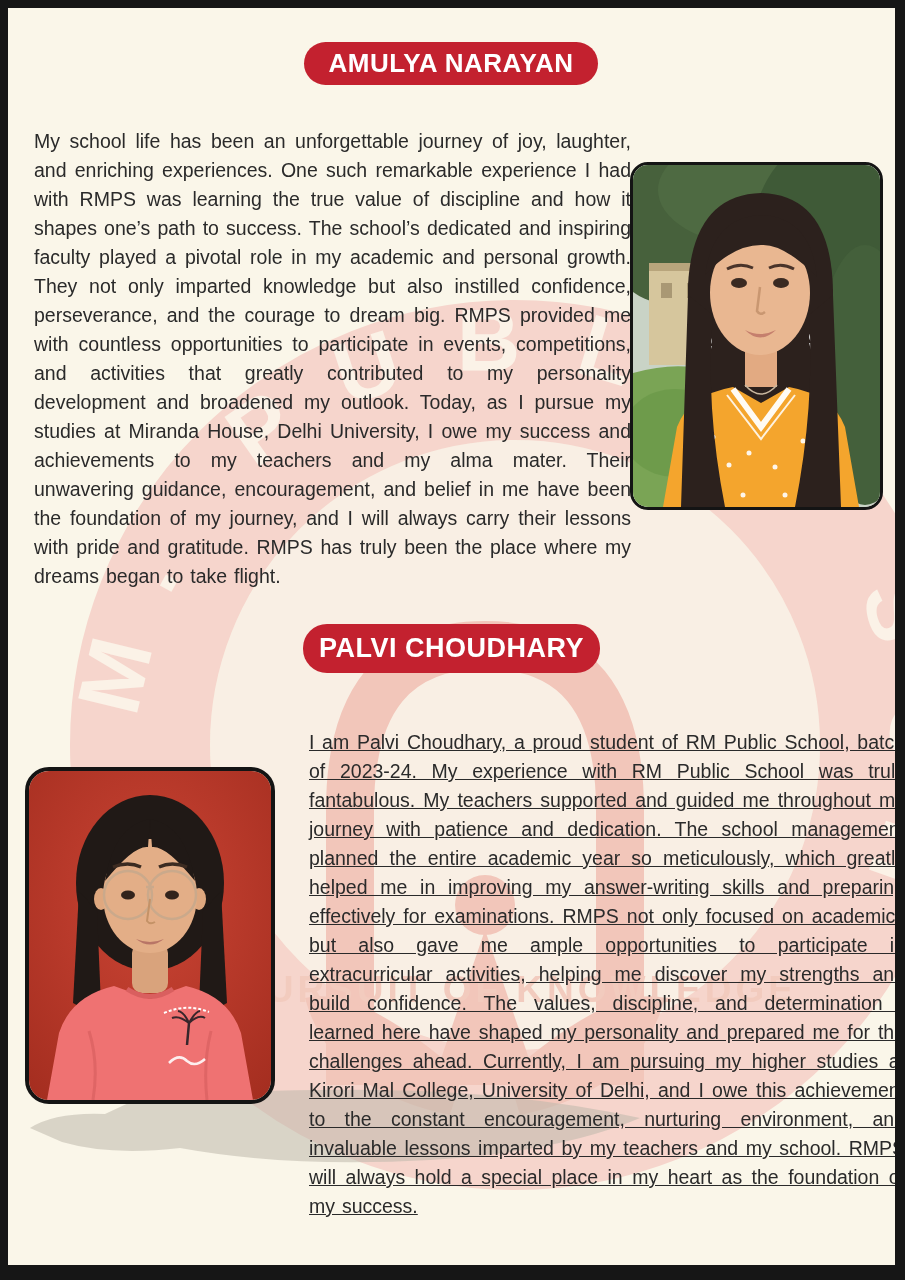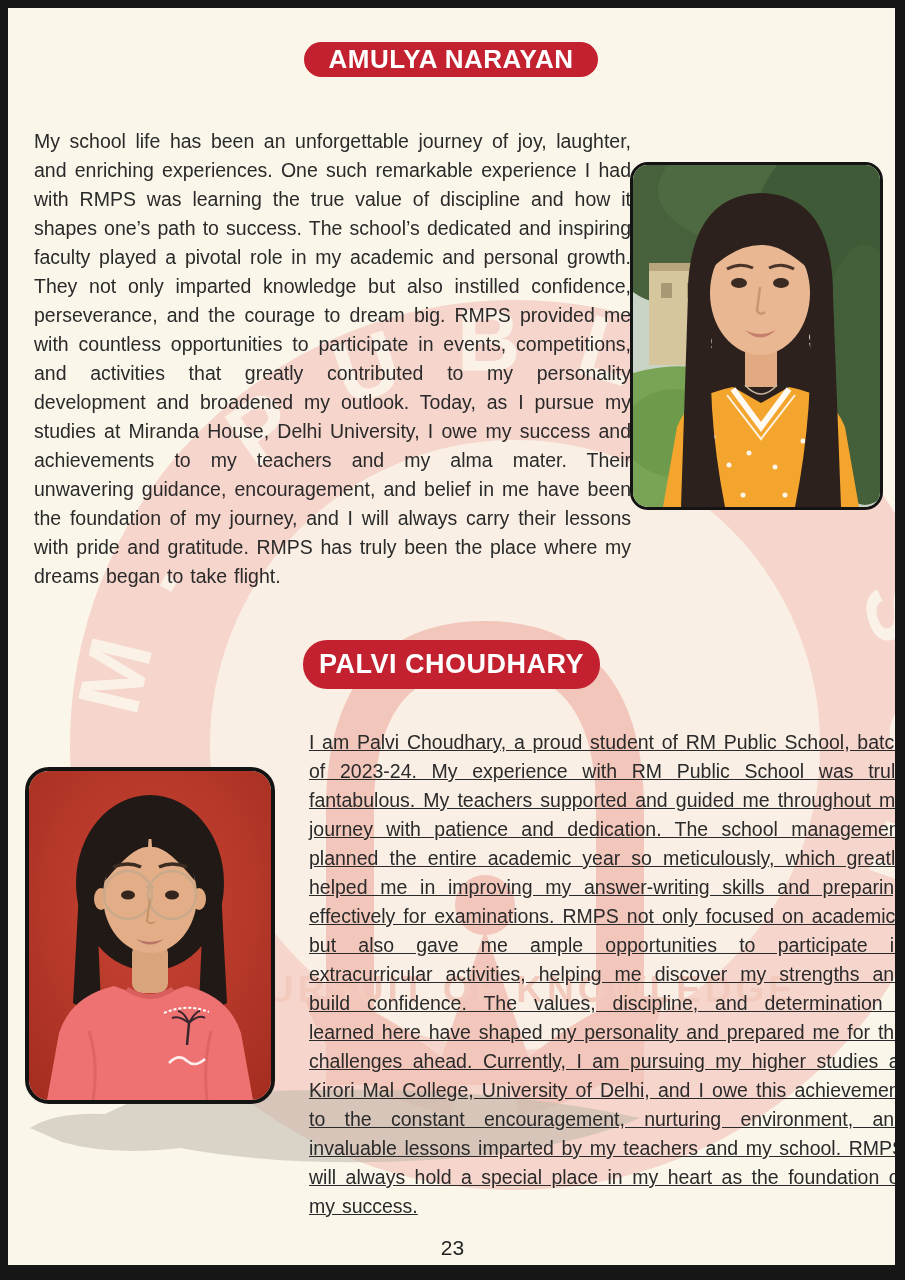--- a/index.html
+++ b/index.html
@@ -53,22 +53,22 @@
   .banner{
     position:absolute;z-index:2;
     display:flex;align-items:center;justify-content:center;
     background:var(--accent-red);
     color:#ffffff;
     font-weight:bold;
     font-size:26px;
     letter-spacing:0.5px;
     border-radius:24px;
   }
-  .banner1{left:304px;top:42px;width:294px;height:35px;}
-  .banner2{left:303px;top:640px;width:297px;height:49px;font-size:27px;}
+  .banner1{left:304px;top:42px;width:294px;height:43px;}
+  .banner2{left:303px;top:624px;width:297px;height:49px;font-size:27px;}
 
   .para{
     position:absolute;z-index:1;
     margin:16px;
     font-size:19.5px;
     line-height:29px;
     color:var(--text);
     text-align:justify;
     word-spacing:1.5px;
   }
@@ -216,16 +216,15 @@
         <g>
           <path d="M 135 242 Q 158 232 180 241" stroke="#ffffff" stroke-width="2" fill="none" stroke-dasharray="3 2"></path>
           <path d="M 158 274 L 160 252" stroke="#37262b" stroke-width="2.5" fill="none"></path>
           <path d="M 160 252 Q 150 244 143 247 M 160 252 Q 170 243 176 247 M 160 252 Q 155 241 149 240 M 160 252 Q 166 241 171 240" stroke="#37262b" stroke-width="2" fill="none"></path>
           <path d="M 140 292 Q 150 282 158 290 Q 166 297 176 288" stroke="#fdeeee" stroke-width="2.5" fill="none"></path>
         </g>
       </g>
     </svg>
   </div>
 
-  <div class="pageno">23</div>
 
   <div class="page-border"></div>
 </div>
 
 </body></html>

